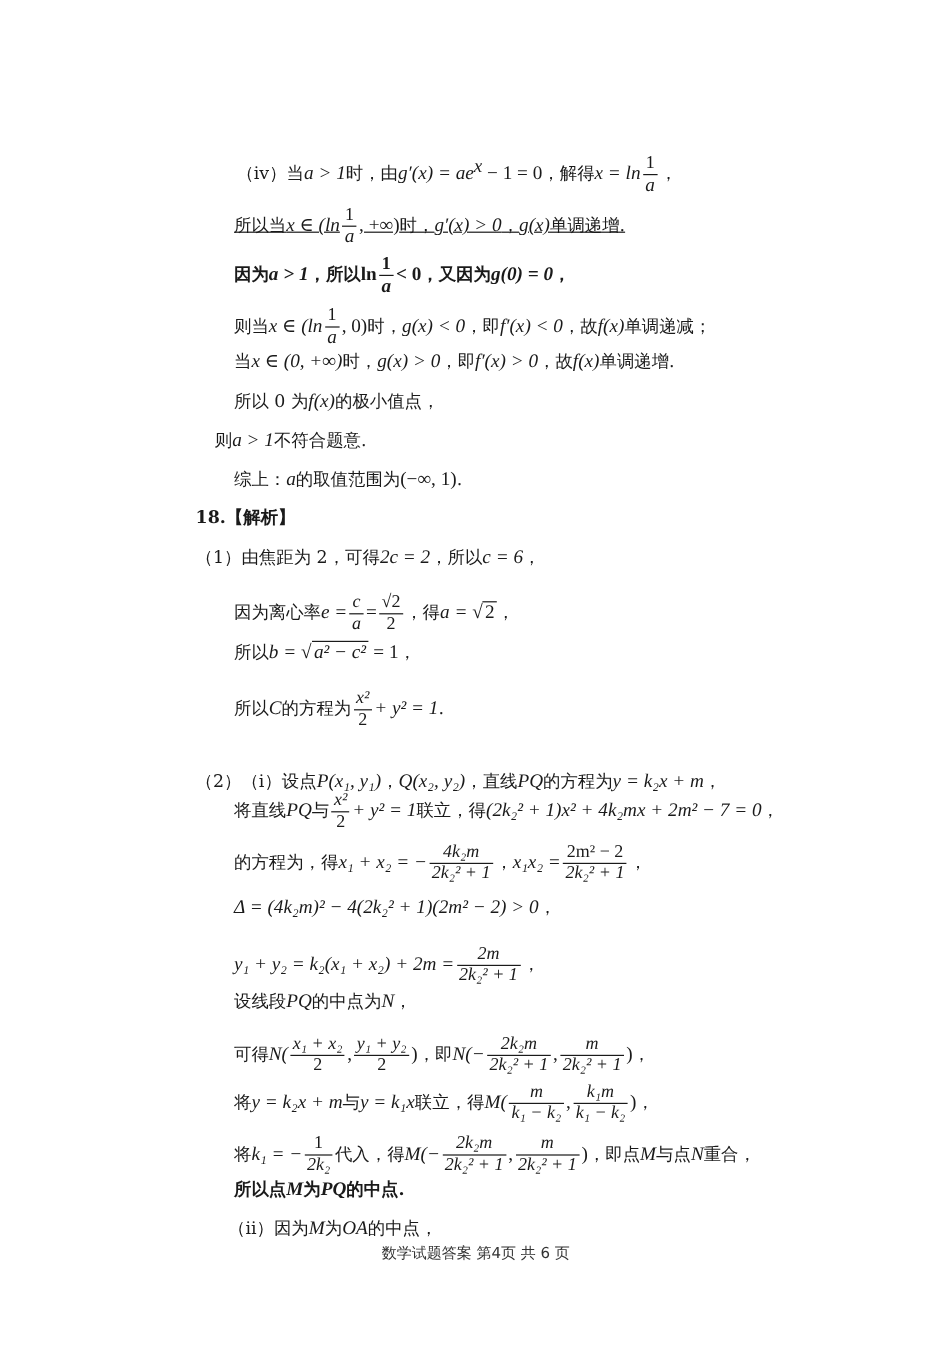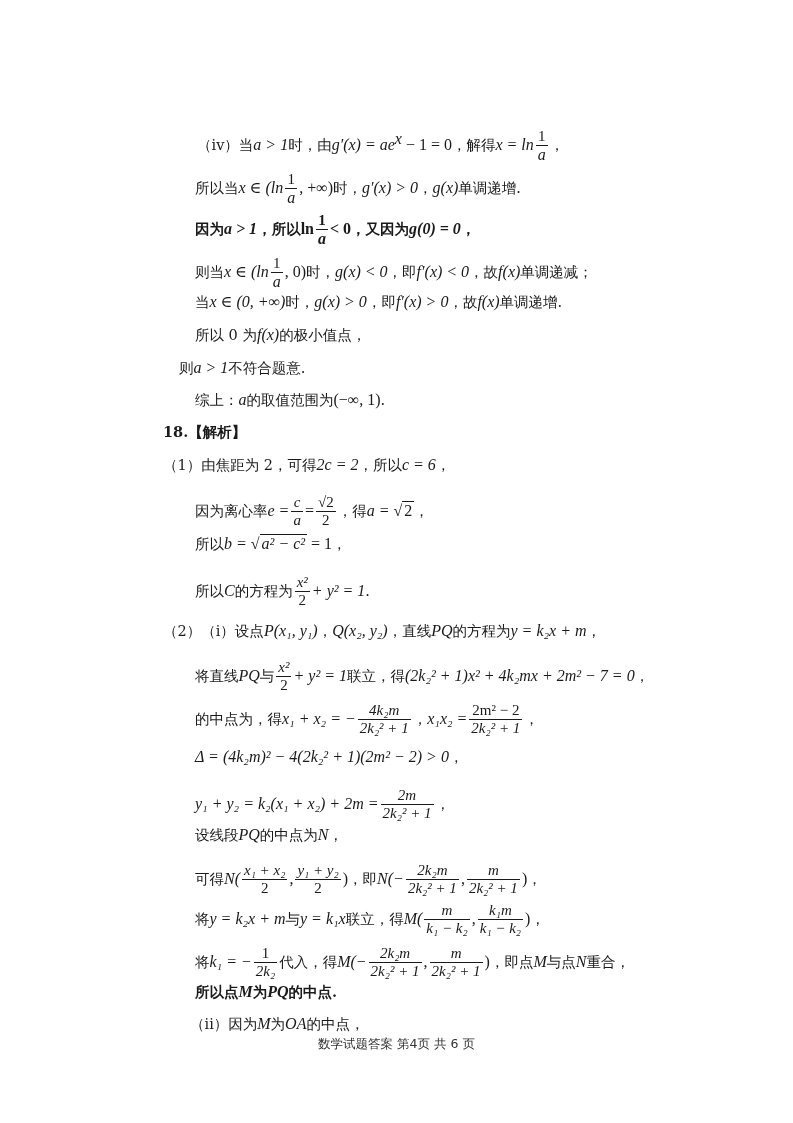--- a/index.html
+++ b/index.html
@@ -24,21 +24,21 @@
 </style>
 </head>
 <body>
 
 <div>
 
   <div class="line" style="left:197px; top:86px;">
     <span>（iv）</span><span>当</span><span class="m">a &gt; 1</span><span>时，由</span><span class="m">g′(x) = ae</span><sup class="m">x</sup><span class="r"> − 1 = 0</span><span>，解得</span><span class="m">x = ln</span><span class="frac"><span class="num">1</span><span class="den m">a</span></span><span>，</span>
   </div>
 
-  <div class="line" style="left:195px; top:129px;">
+  <div class="line" style="left:195px; top:129px;text-decoration:underline;">
     <span>所以当</span><span class="m">x ∈ (ln</span><span class="frac"><span class="num">1</span><span class="den m">a</span></span><span class="r">, +∞)</span><span>时，</span><span class="m">g′(x) &gt; 0</span><span>，</span><span class="m">g(x)</span><span>单调递增.</span>
   </div>
 
   <div class="line" style="left:195px; top:170px;font-weight:bold;">
     <span>因为</span><span class="m">a &gt; 1</span><span>，所以</span><span class="r">ln</span><span class="frac"><span class="num">1</span><span class="den m">a</span></span><span class="r">&lt; 0</span><span>，又因为</span><span class="m">g(0) = 0</span><span>，</span>
   </div>
 
   <div class="line" style="left:195px; top:213px;">
     <span>则当</span><span class="m">x ∈ (ln</span><span class="frac"><span class="num">1</span><span class="den m">a</span></span><span class="r">, 0)</span><span>时，</span><span class="m">g(x) &lt; 0</span><span>，即</span><span class="m">f′(x) &lt; 0</span><span>，故</span><span class="m">f(x)</span><span>单调递减；</span>
   </div>
@@ -70,30 +70,30 @@
   </div>
 
   <div class="line" style="left:195px; top:492px;">
     <span>所以</span><span class="m">b = </span><span class="sqrt m"><span style="font-style:normal">√</span><span class="rad">a² − c²</span></span><span class="r"> = 1</span><span>，</span>
   </div>
 
   <div class="line" style="left:195px; top:532px;">
     <span>所以</span><span class="m">C</span><span>的方程为</span><span class="frac"><span class="num" style="font-style:italic">x²</span><span>2</span></span><span class="m">+ y² = 1</span><span>.</span>
   </div>
 
-  <div class="line" style="left:163px; top:579px;text-align:right;">
+  <div class="line" style="left:163px; top:600px;text-align:right;">
     <span>（2）（i）设点</span><span class="m">P(x₁, y₁)</span><span>，</span><span class="m">Q(x₂, y₂)</span><span>，直线</span><span class="m">PQ</span><span>的方程为</span><span class="m">y = k₂x + m</span><span>，</span>
   </div>
 
   <div class="line" style="left:195px; top:617px;">
     <span>将直线</span><span class="m">PQ</span><span>与</span><span class="frac"><span class="num" style="font-style:italic">x²</span><span>2</span></span><span class="m">+ y² = 1</span><span>联立，得</span><span class="m">(2k₂² + 1)x² + 4k₂mx + 2m² − 7 = 0</span><span>，</span>
   </div>
 
   <div class="line" style="left:195px; top:660px;">
-    <span>的中点为，得</span><span class="m">x₁ + x₂ = −</span><span class="frac"><span class="num" style="font-style:italic">4k₂m</span><span style="font-style:italic">2k₂² + 1</span></span><span>，</span><span class="m">x₁x₂ =</span><span class="frac"><span class="num" style="">2m² − 2</span><span style="font-style:italic">2k₂² + 1</span></span><span>，</span>
+    <span>的方程为，得</span><span class="m">x₁ + x₂ = −</span><span class="frac"><span class="num" style="font-style:italic">4k₂m</span><span style="font-style:italic">2k₂² + 1</span></span><span>，</span><span class="m">x₁x₂ =</span><span class="frac"><span class="num" style="">2m² − 2</span><span style="font-style:italic">2k₂² + 1</span></span><span>，</span>
   </div>
 
   <div class="line" style="left:195px; top:705px;">
     <span class="m">Δ = (4k₂m)² − 4(2k₂² + 1)(2m² − 2) &gt; 0</span><span>，</span>
   </div>
 
   <div class="line" style="left:195px; top:745px;">
     <span class="m">y₁ + y₂ = k₂(x₁ + x₂) + 2m =</span><span class="frac"><span class="num" style="font-style:italic">2m</span><span style="font-style:italic">2k₂² + 1</span></span><span>，</span>
   </div>
 

